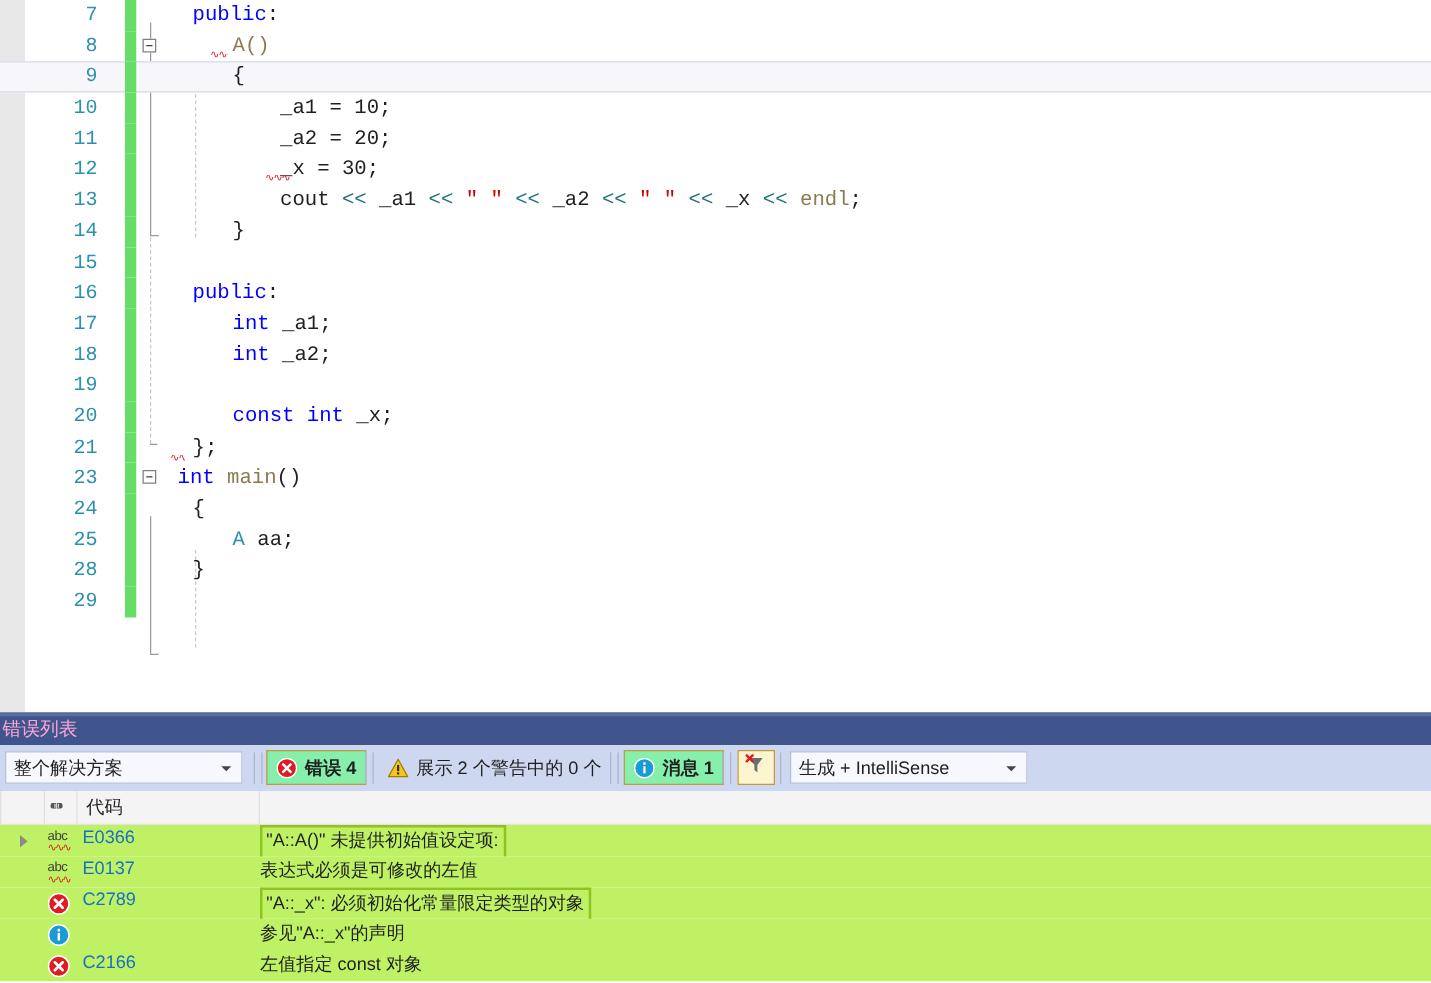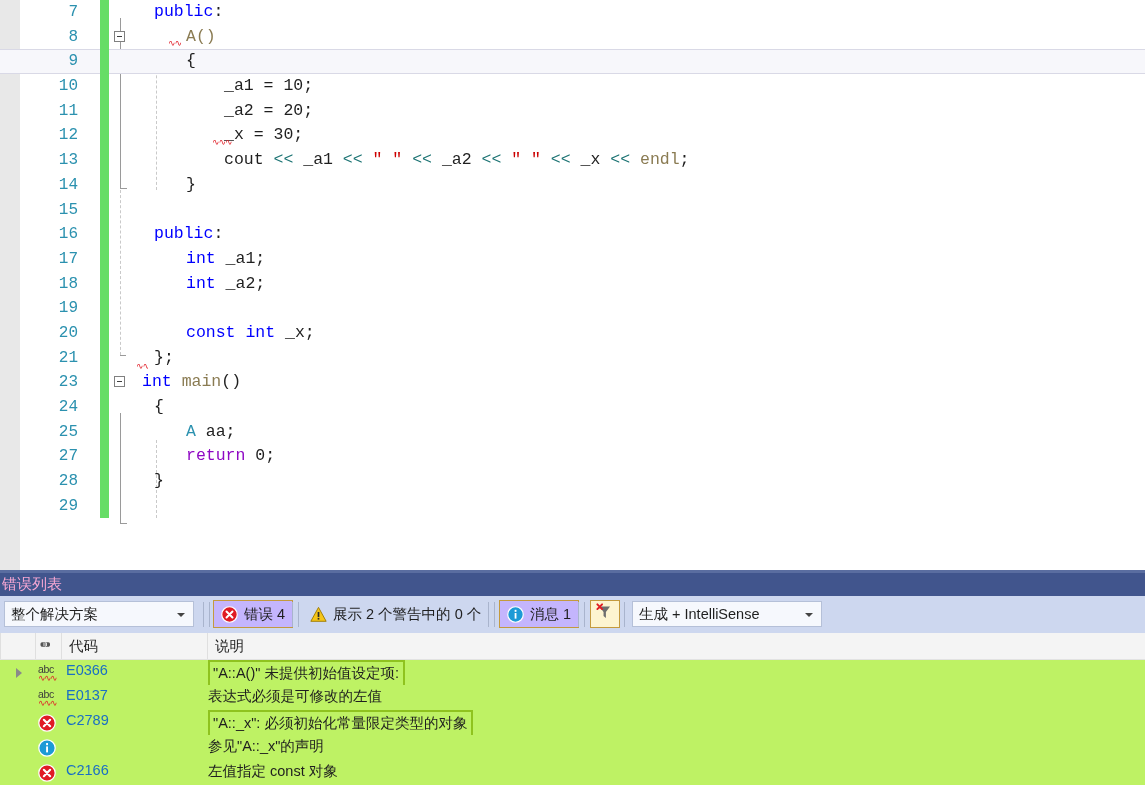--- a/index.html
+++ b/index.html
@@ -192,22 +192,23 @@
     height: 28px;
     box-sizing: border-box;
     display: flex;
     align-items: center;
     padding: 0 7px;
     font-size: 14.5px;
     color: #1f1f1f;
     white-space: nowrap;
   }
   .tbtn.pressed {
-    background: #c4b5fd;
+    background: #86efac;
     border: 1px solid #c49a3e;
+    font-weight: bold;
   }
   .tbtn .ico { margin-right: 6px; display: flex; }
 
   .filter-btn {
     position: absolute;
     left: 590px; top: 4px;
     width: 30px; height: 28px;
     background: #fdf4d0;
     border: 1px solid #c49a3e;
     box-sizing: border-box;
@@ -361,21 +362,20 @@
         <div class="code-line"><div class="ln">15</div><div class="changebar"></div><div class="code-text" style="left: 128px;"></div></div>
         <div class="code-line"><div class="ln">16</div><div class="changebar"></div><div class="code-text" style="left: 128px;"><span class="t-kw">public</span><span class="t-plain">:</span></div></div>
         <div class="code-line"><div class="ln">17</div><div class="changebar"></div><div class="code-text" style="left: 160px;"><span class="t-kw">int</span><span class="t-plain"> _a1;</span></div></div>
         <div class="code-line"><div class="ln">18</div><div class="changebar"></div><div class="code-text" style="left: 160px;"><span class="t-kw">int</span><span class="t-plain"> _a2;</span></div></div>
         <div class="code-line"><div class="ln">19</div><div class="changebar"></div><div class="code-text" style="left: 128px;"></div></div>
         <div class="code-line"><div class="ln">20</div><div class="changebar"></div><div class="code-text" style="left: 160px;"><span class="t-kw">const int</span><span class="t-plain"> _x;</span></div></div>
         <div class="code-line"><div class="ln">21</div><div class="changebar"></div><div class="code-text" style="left: 128px;"><span class="t-plain">};</span></div></div>
         <div class="code-line"><div class="ln">23</div><div class="changebar"></div><div class="fold-box"></div><div class="code-text" style="left: 116px;"><span class="t-kw">int</span><span class="t-plain"> </span><span class="t-fn">main</span><span class="t-plain">()</span></div></div>
         <div class="code-line"><div class="ln">24</div><div class="changebar"></div><div class="code-text" style="left: 128px;"><span class="t-plain">{</span></div></div>
         <div class="code-line"><div class="ln">25</div><div class="changebar"></div><div class="code-text" style="left: 160px;"><span class="t-type">A</span><span class="t-plain"> aa;</span></div></div>
-        <div class="code-line"><div class="ln">27</div><div class="changebar"></div><div class="code-text" style="left: 160px;"><span class="t-ctrl">return</span><span class="t-plain"> </span><span class="t-plain">0</span><span class="t-plain">;</span></div></div>
         <div class="code-line"><div class="ln">28</div><div class="changebar"></div><div class="code-text" style="left: 128px;"><span class="t-plain">}</span></div></div>
         <div class="code-line"><div class="ln">29</div><div class="changebar"></div><div class="code-text" style="left: 128px;"></div></div>
       </div>
 
     <div class="sq2" style="left:168px; top:41px; width:14px;">∿∿∿</div>
     <div class="sq2" style="left:212px; top:140px; width:22px;">∿∿∿</div>
     <div class="sq2" style="left:136px; top:364px; width:12px;">∿∿</div>
   </div>
 
   <div class="errpanel">
@@ -452,21 +452,20 @@
         <div class="arrow"></div>
       </div>
     </div>
 
     <div class="colheader">
       <div class="cell first" style="left:0px; width:36px;"></div>
       <div class="cell" style="left:36px; width:26px;">
         <span style="font-size:9px; color:#555; letter-spacing:-1px; position:absolute; left:4px; top:-2px;">⁌⁍</span>
       </div>
       <div class="cell" style="left:62px; width:146px;">代码</div>
-      <div class="cell" style="left:208px; width:937px; border-right:none;">说明</div>
     </div>
 
     <div class="rows">
       <div class="row-vline"></div>
     <div class="err-row">
           <div class="expander"></div>
           <div class="rowicon"><span class="abc-ico"><span class="txt">abc</span><span class="wav">∿∿∿</span></span></div>
           <div class="code">E0366</div>
           <div class="desc boxed">"A::A()" 未提供初始值设定项:</div>
         </div>

